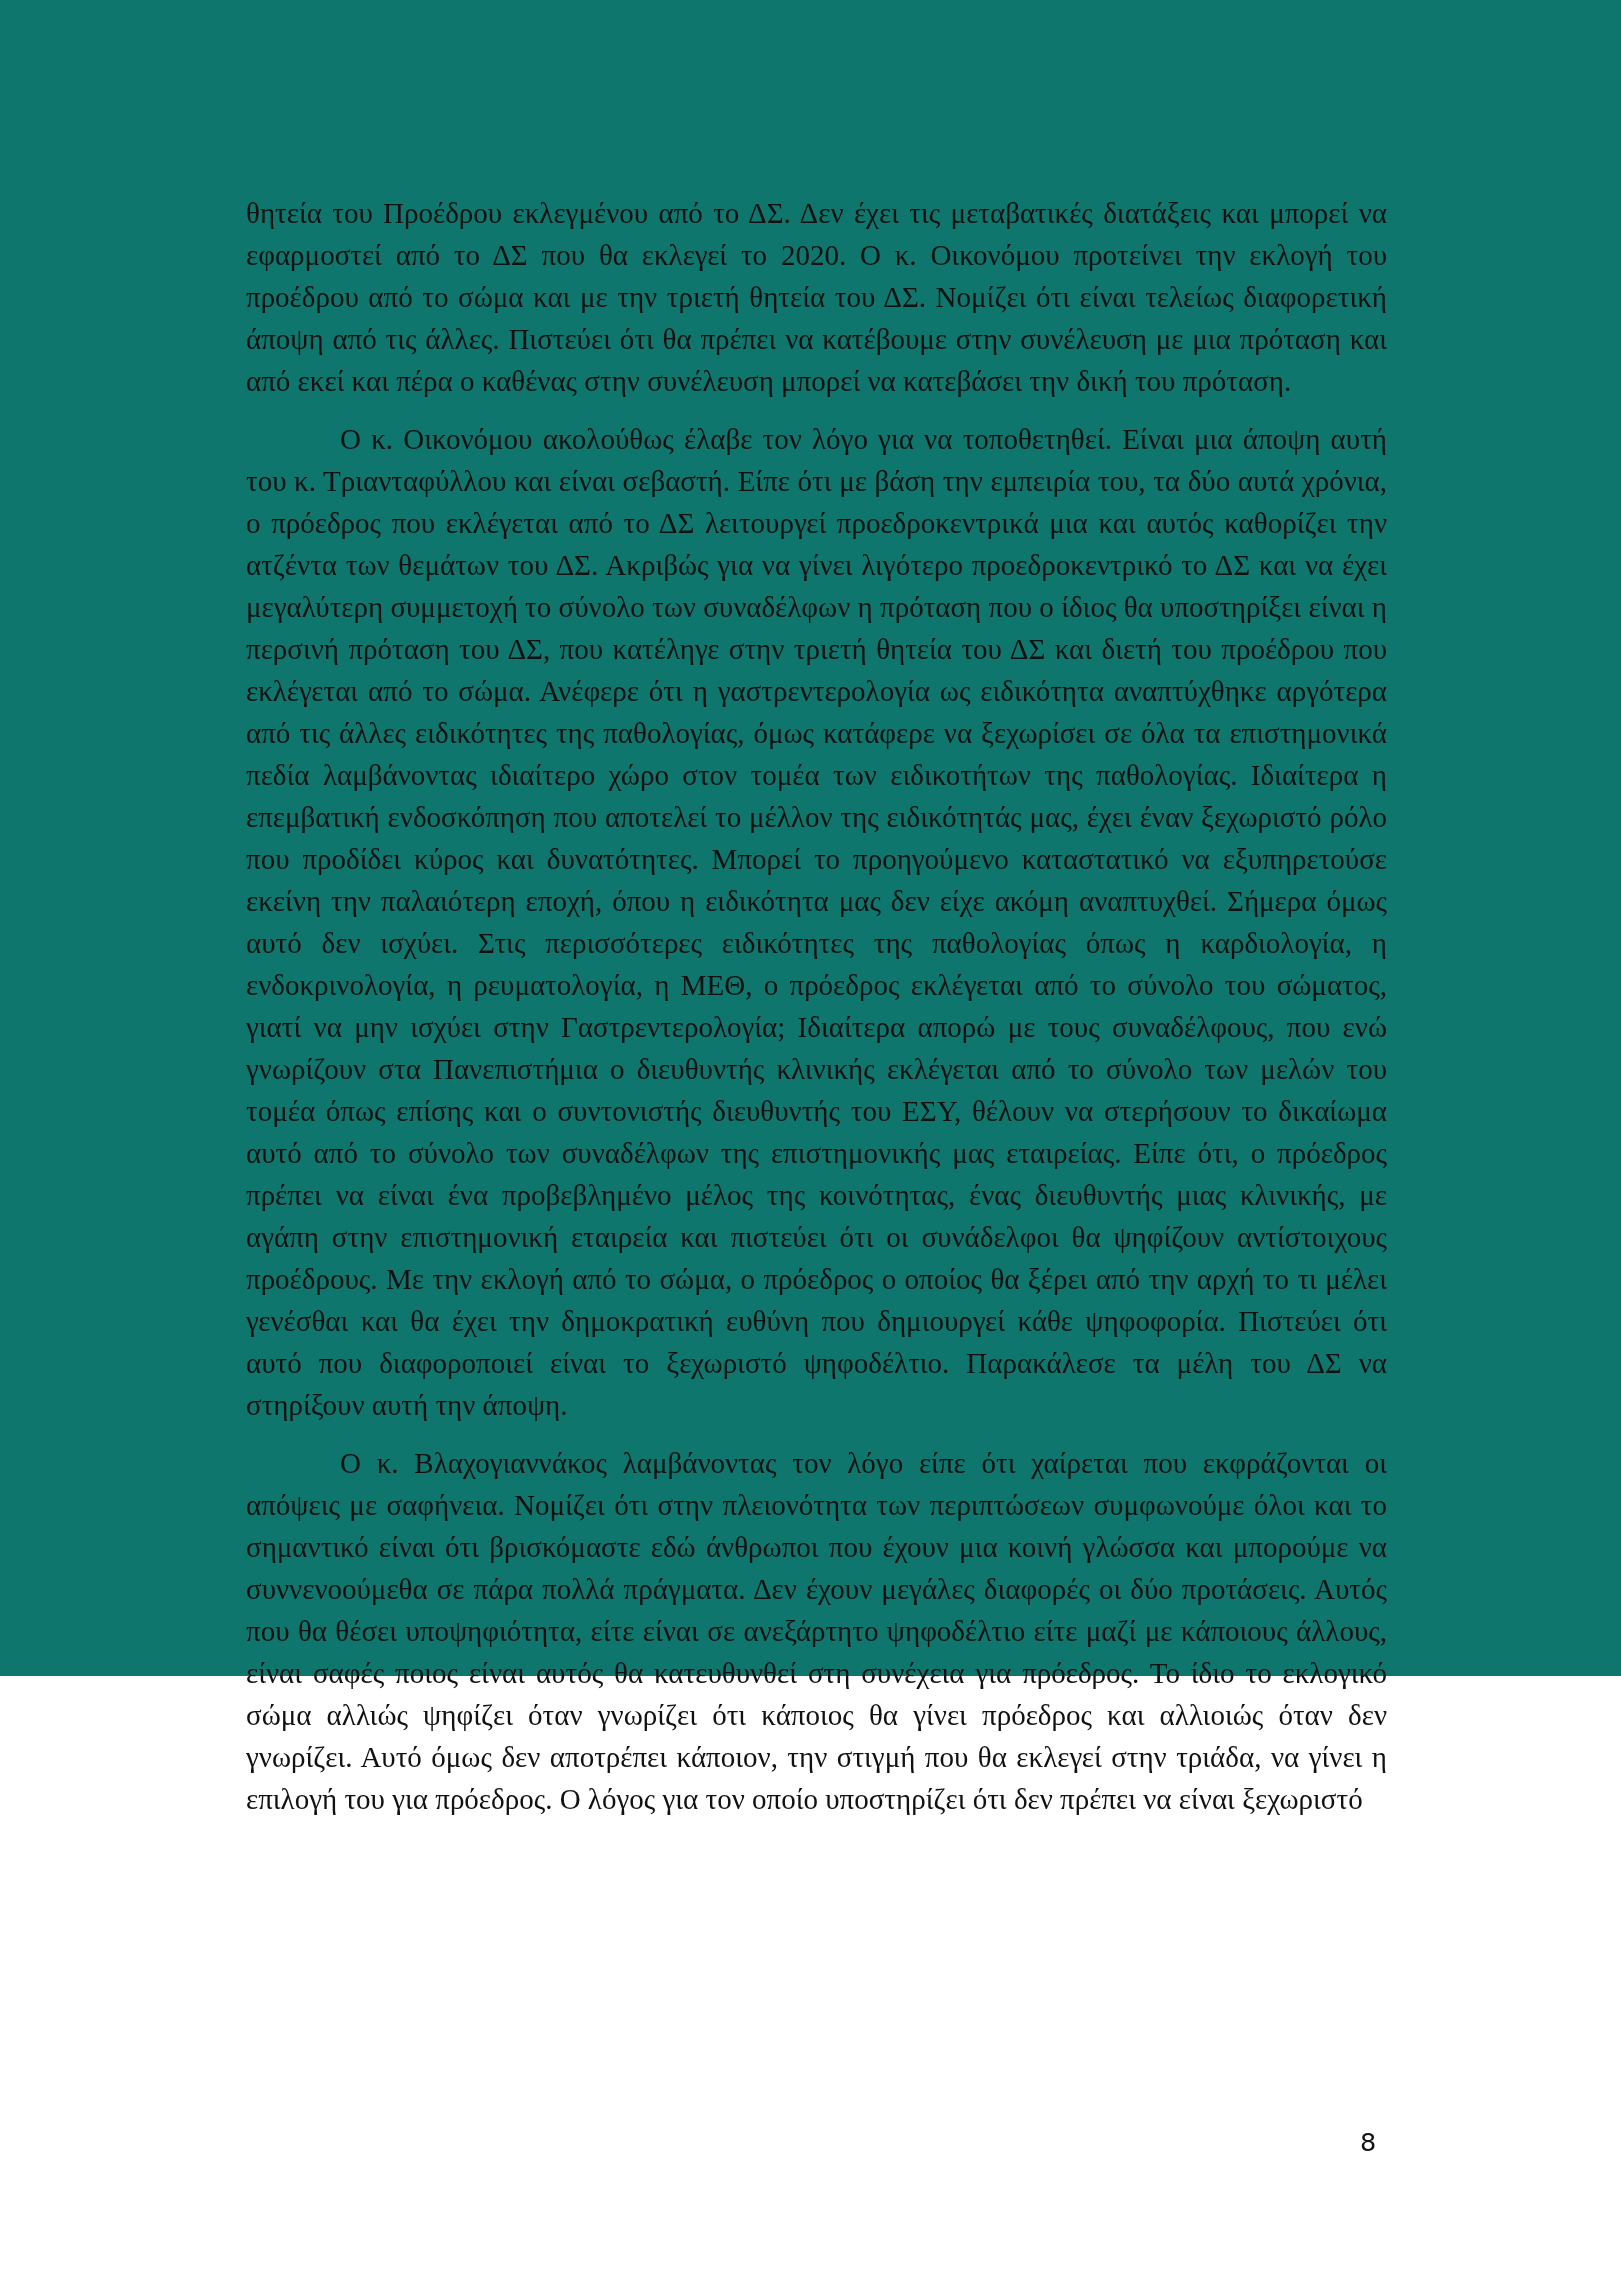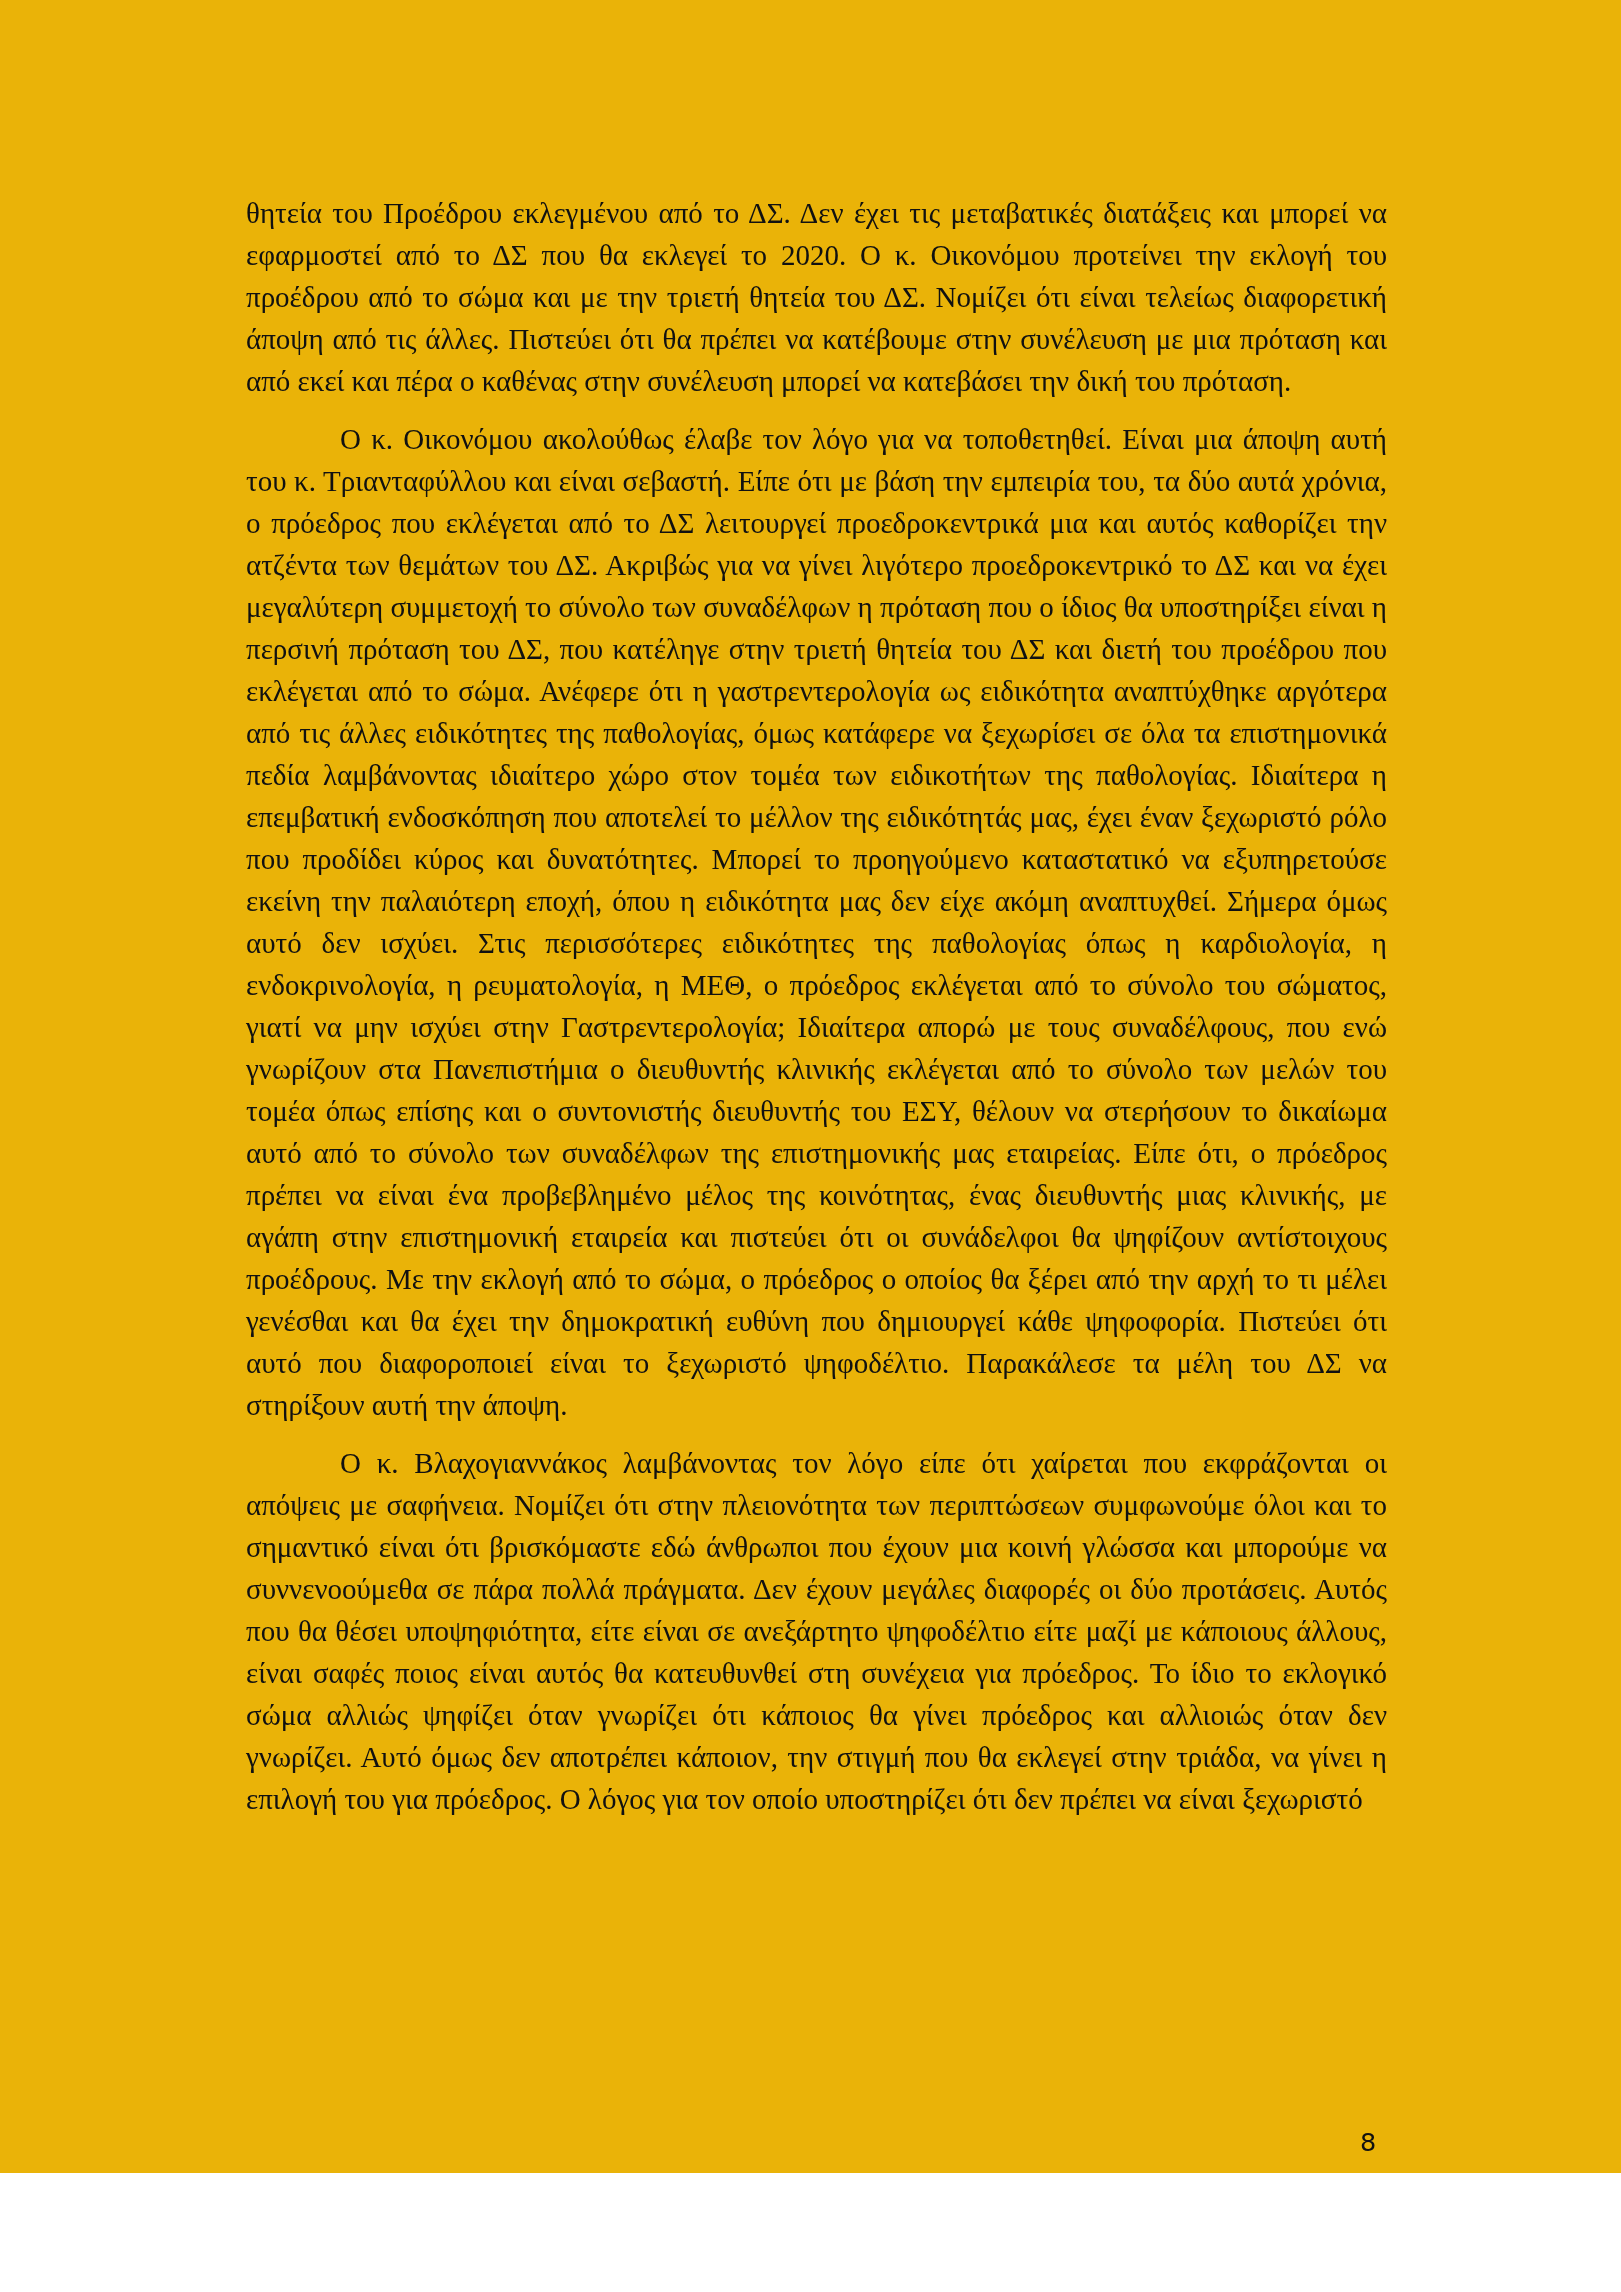--- a/index.html
+++ b/index.html
@@ -11,22 +11,22 @@
       width: 1621px;
       height: 2293px;
       position: relative;
       overflow: hidden;
     }
     .page {
       position: absolute;
       left: 0;
       top: 0;
       width: 1621px;
-      height: 2173px;
-      background: #eab308;
+      height: 1676px;
+      background: #0f766e;
     }
     .content {
       position: absolute;
       left: 246px;
       top: 192px;
       width: 1141px;
       font-family: "Liberation Serif", "DejaVu Serif", serif;
       font-size: 29px;
       line-height: 42px;
       color: #111111;

